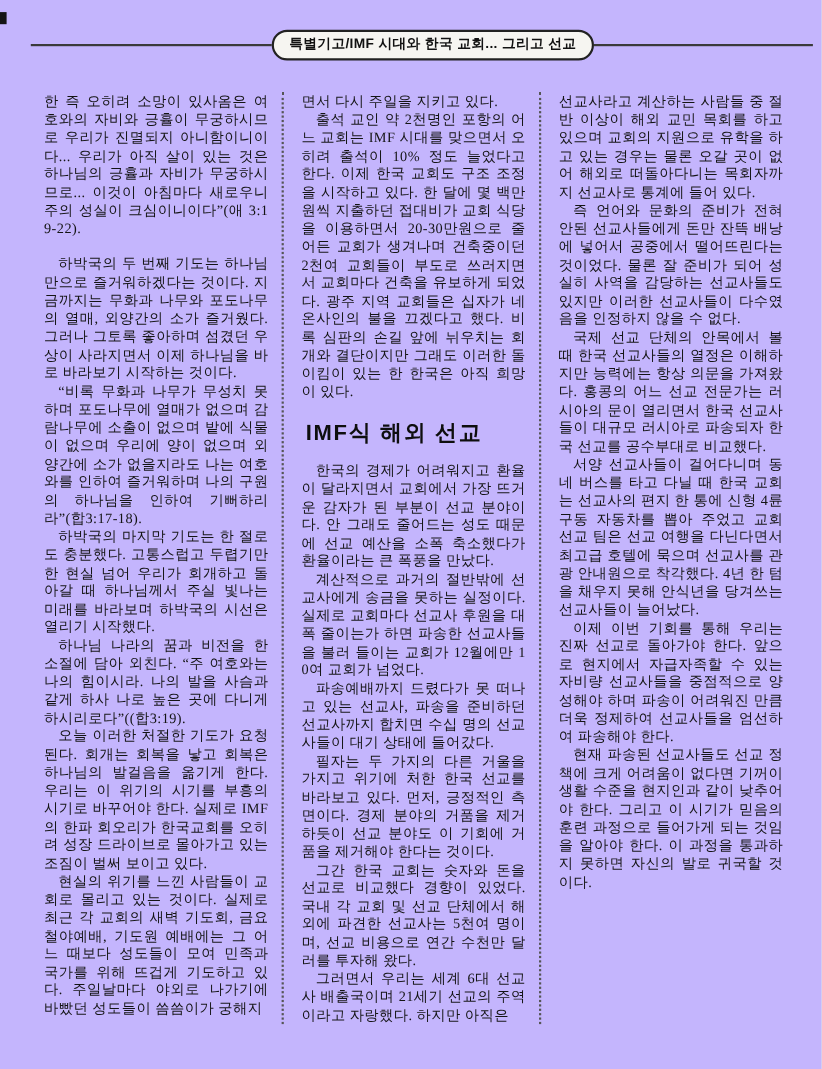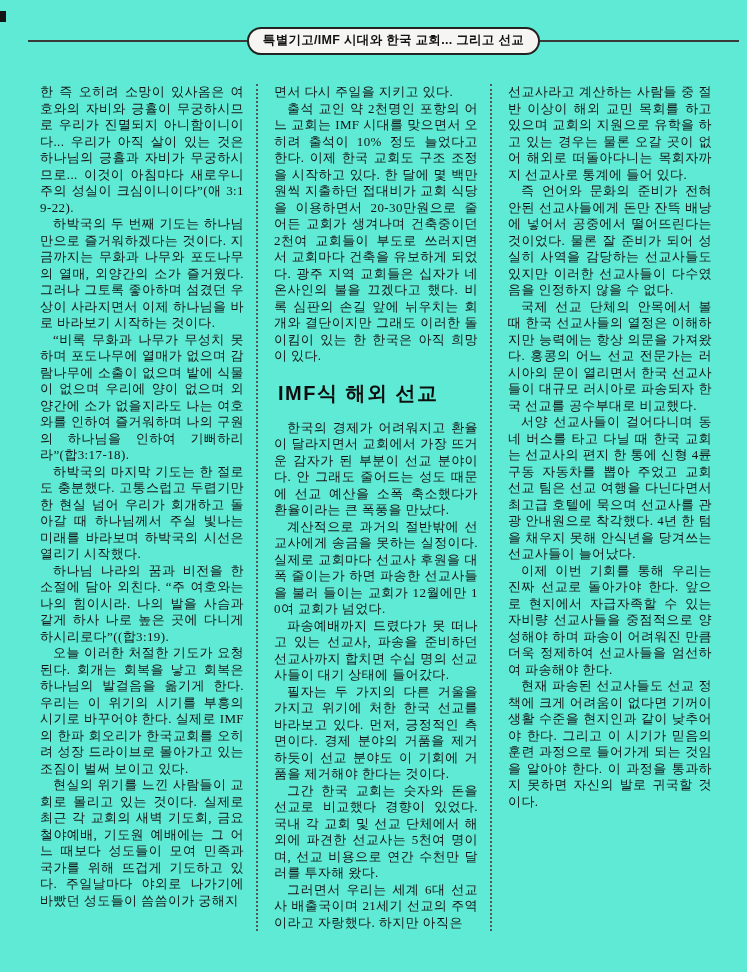--- a/index.html
+++ b/index.html
@@ -1,21 +1,21 @@
 <!DOCTYPE html>
 <html><head>
 <meta charset="utf-8">
 <style>
   html, body { margin: 0; padding: 0; background: #e8e7e4; }
   .page {
     position: relative;
     width: 747px;
     height: 972px;
     margin: 0 auto;
-    background: #5eead4;
+    background: #c4b5fd;
     overflow: hidden;
     font-family: "Liberation Serif", serif;
     color: #141414;
   }
   .corner-mark {
     position: absolute;
     left: 0; top: 11px;
     width: 6px; height: 11px;
     background: #151515;
   }
@@ -61,21 +61,21 @@
   }
   .col p {
     margin: 0;
     font-size: 13px;
     line-height: 16.5px;
     text-align: justify;
     word-break: break-all;
     letter-spacing: 0.4px;
   }
   .col p.indent { text-indent: 13px; }
-  .col p.gap { margin-bottom: 0; }
+  .col p.gap { margin-bottom: 16px; }
   .col-heading {
     margin: 15px 0 13px 4px;
     font-family: "Liberation Sans", sans-serif;
     font-size: 20px;
     font-weight: bold;
     letter-spacing: 1.5px;
     color: #0e0e0e;
   }
   .footer {
     position: absolute;

